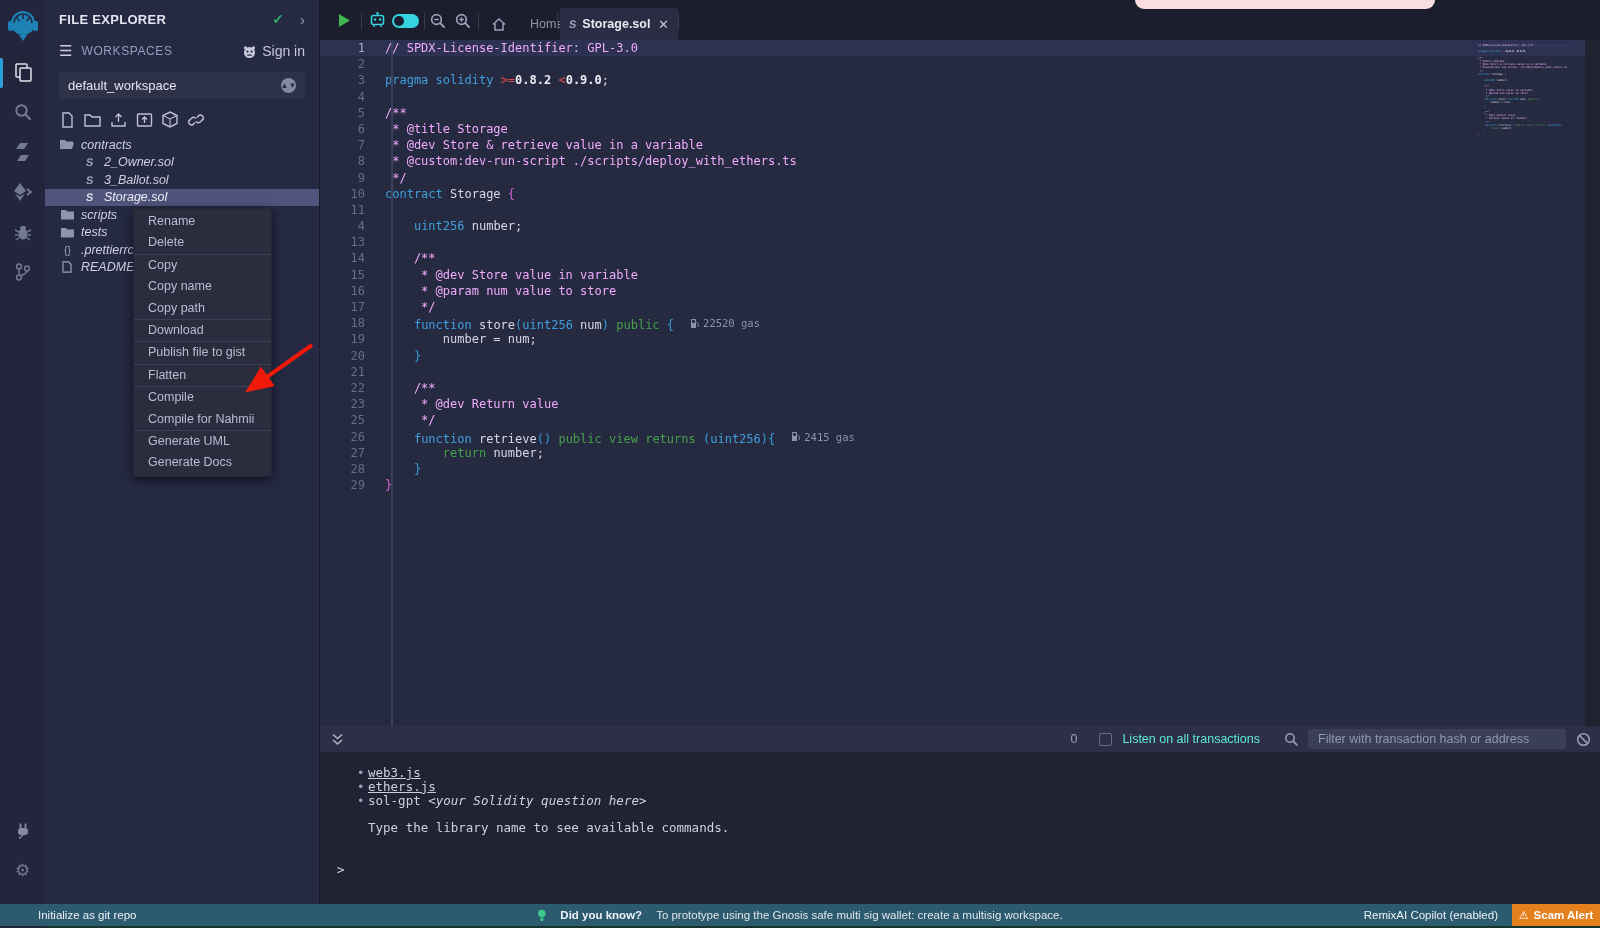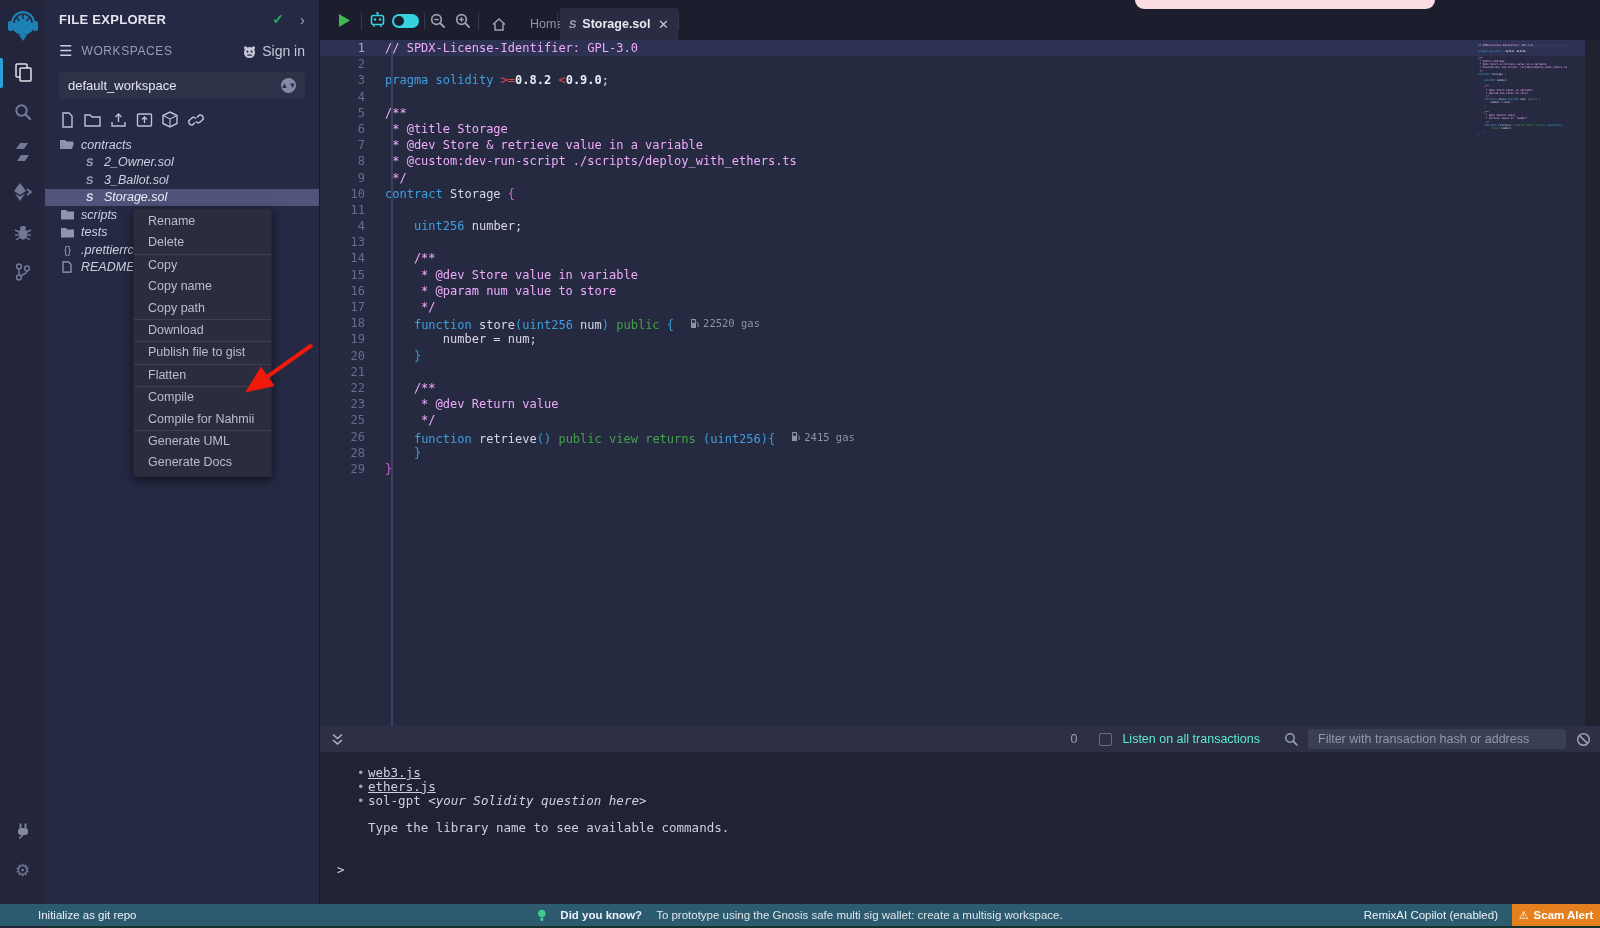--- a/index.html
+++ b/index.html
@@ -431,20 +431,21 @@
           <div class="crow"><span class="ln">20</span><span class="ltext"><span class="tk-pl">    </span><span class="tk-bb">}</span></span></div>
           <div class="crow"><span class="ln">21</span><span class="ltext"></span></div>
           <div class="crow"><span class="ln">22</span><span class="ltext"><span class="tk-cm">    /**</span></span></div>
           <div class="crow"><span class="ln">23</span><span class="ltext"><span class="tk-cm">     * @dev Return value</span></span></div>
           <div class="crow"><span class="ln">25</span><span class="ltext"><span class="tk-cm">     */</span></span></div>
           <div class="crow"><span class="ln">26</span><span class="ltext"><span class="tk-pl">    </span><span class="tk-kw">function</span><span class="tk-pl"> retrieve</span><span class="tk-bb">()</span><span class="tk-pl"> </span><span class="tk-mod">public</span><span class="tk-pl"> </span><span class="tk-mod">view</span><span class="tk-pl"> </span><span class="tk-mod">returns</span><span class="tk-pl"> </span><span class="tk-bb">(</span><span class="tk-kw">uint256</span><span class="tk-bb">)</span><span class="tk-bb">{</span><span class="gas"><svg width="9" height="11" viewBox="0 0 9 11">
                   <rect x="1" y="1" width="5" height="9" rx="0.6" fill="#8d92aa"></rect>
                   <rect x="2" y="2.2" width="3" height="2.6" fill="#262a41"></rect>
                   <path d="M6.5 4 L8.2 5.3 L8.2 9" stroke="#8d92aa" fill="none" stroke-width="0.9"></path>
                 </svg><span>2415 gas</span></span></span></div>
+          <div class="crow"><span class="ln">27</span><span class="ltext"><span class="tk-pl">        </span><span class="tk-mod">return</span><span class="tk-pl"> number;</span></span></div>
           <div class="crow"><span class="ln">28</span><span class="ltext"><span class="tk-pl">    </span><span class="tk-bb">}</span></span></div>
           <div class="crow"><span class="ln">29</span><span class="ltext"><span class="tk-bm">}</span></span></div>
         </div>
       <div id="gutter-border"></div>
       <div id="minimap">
           <div class="mrow hl"><span class="tk-cm">// SPDX-License-Identifier: GPL-3.0</span></div>
           <div class="mrow"></div>
           <div class="mrow"><span class="tk-kw">pragma</span><span class="tk-pl"> </span><span class="tk-kw">solidity</span><span class="tk-pl"> </span><span class="tk-op">&gt;=</span><span class="tk-num">0.8.2</span><span class="tk-pl"> </span><span class="tk-op">&lt;</span><span class="tk-num">0.9.0</span><span class="tk-pl">;</span></div>
           <div class="mrow"></div>
           <div class="mrow"><span class="tk-cm">/**</span></div>

